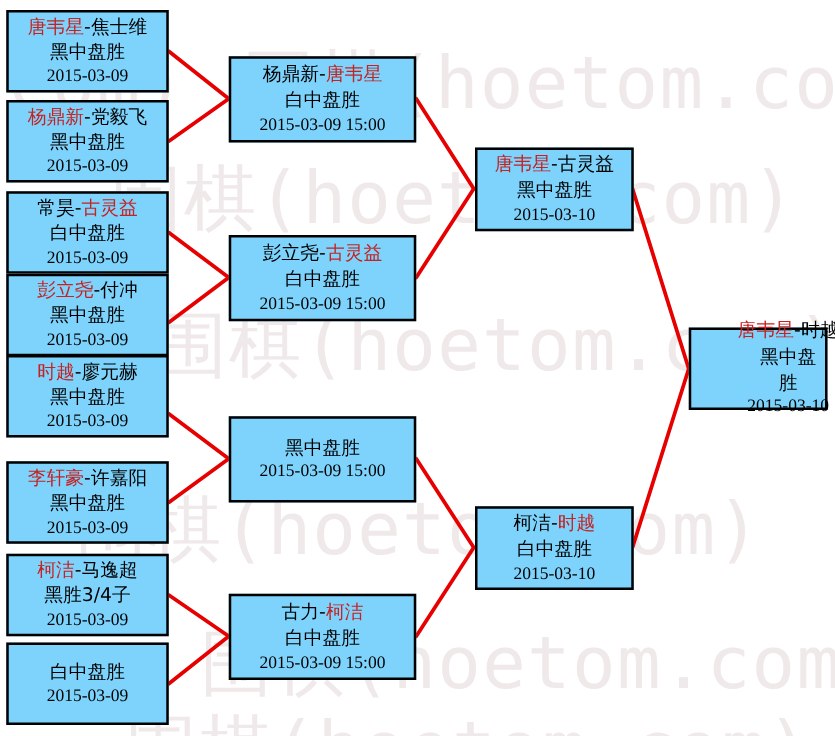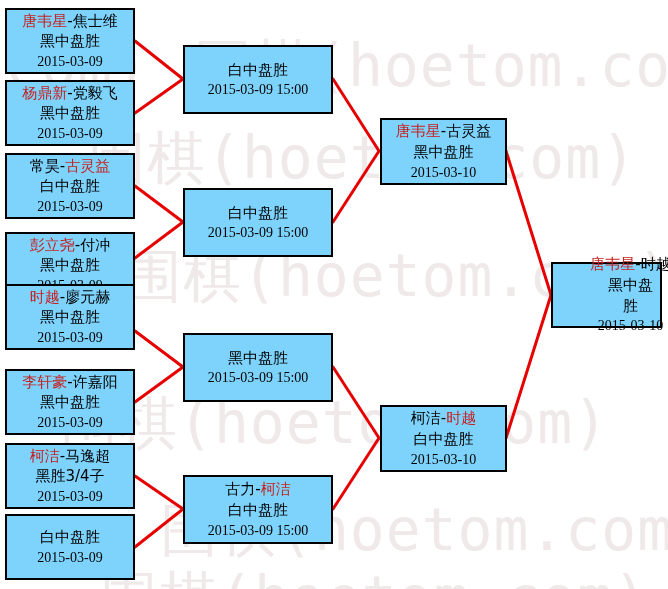--- a/index.html
+++ b/index.html
@@ -76,21 +76,21 @@
   <div class="bx c1" style="top:80px">
     <div class="pl"><span class="win">杨鼎新</span><span class="sep">-</span><span>党毅飞</span></div>
     <div>黑中盘胜</div>
     <div class="dt">2015-03-09</div>
   </div>
   <div class="bx c1" style="top:153px">
     <div class="pl"><span>常昊</span><span class="sep">-</span><span class="win">古灵益</span></div>
     <div>白中盘胜</div>
     <div class="dt">2015-03-09</div>
   </div>
-  <div class="bx c1" style="top:232px">
+  <div class="bx c1" style="top:219px">
     <div class="pl"><span class="win">彭立尧</span><span class="sep">-</span><span>付冲</span></div>
     <div>黑中盘胜</div>
     <div class="dt">2015-03-09</div>
   </div>
   <div class="bx c1" style="top:284px">
     <div class="pl"><span class="win">时越</span><span class="sep">-</span><span>廖元赫</span></div>
     <div>黑中盘胜</div>
     <div class="dt">2015-03-09</div>
   </div>
   <div class="bx c1" style="top:369px">
@@ -102,24 +102,26 @@
     <div class="pl"><span class="win">柯洁</span><span class="sep">-</span><span>马逸超</span></div>
     <div>黑胜3/4子</div>
     <div class="dt">2015-03-09</div>
   </div>
   <div class="bx c1" style="top:514px">
     <div>白中盘胜</div>
     <div class="dt">2015-03-09</div>
   </div>
 
   <div class="bx c2" style="top:45px">
+    <div class="pl"><span>杨鼎新</span><span class="sep">-</span><span class="win">唐韦星</span></div>
     <div>白中盘胜</div>
     <div class="dt">2015-03-09 15:00</div>
   </div>
   <div class="bx c2" style="top:188px">
+    <div class="pl"><span>彭立尧</span><span class="sep">-</span><span class="win">古灵益</span></div>
     <div>白中盘胜</div>
     <div class="dt">2015-03-09 15:00</div>
   </div>
   <div class="bx c2" style="top:333px">
     <div>黑中盘胜</div>
     <div class="dt">2015-03-09 15:00</div>
   </div>
   <div class="bx c2" style="top:475px">
     <div class="pl"><span>古力</span><span class="sep">-</span><span class="win">柯洁</span></div>
     <div>白中盘胜</div>

